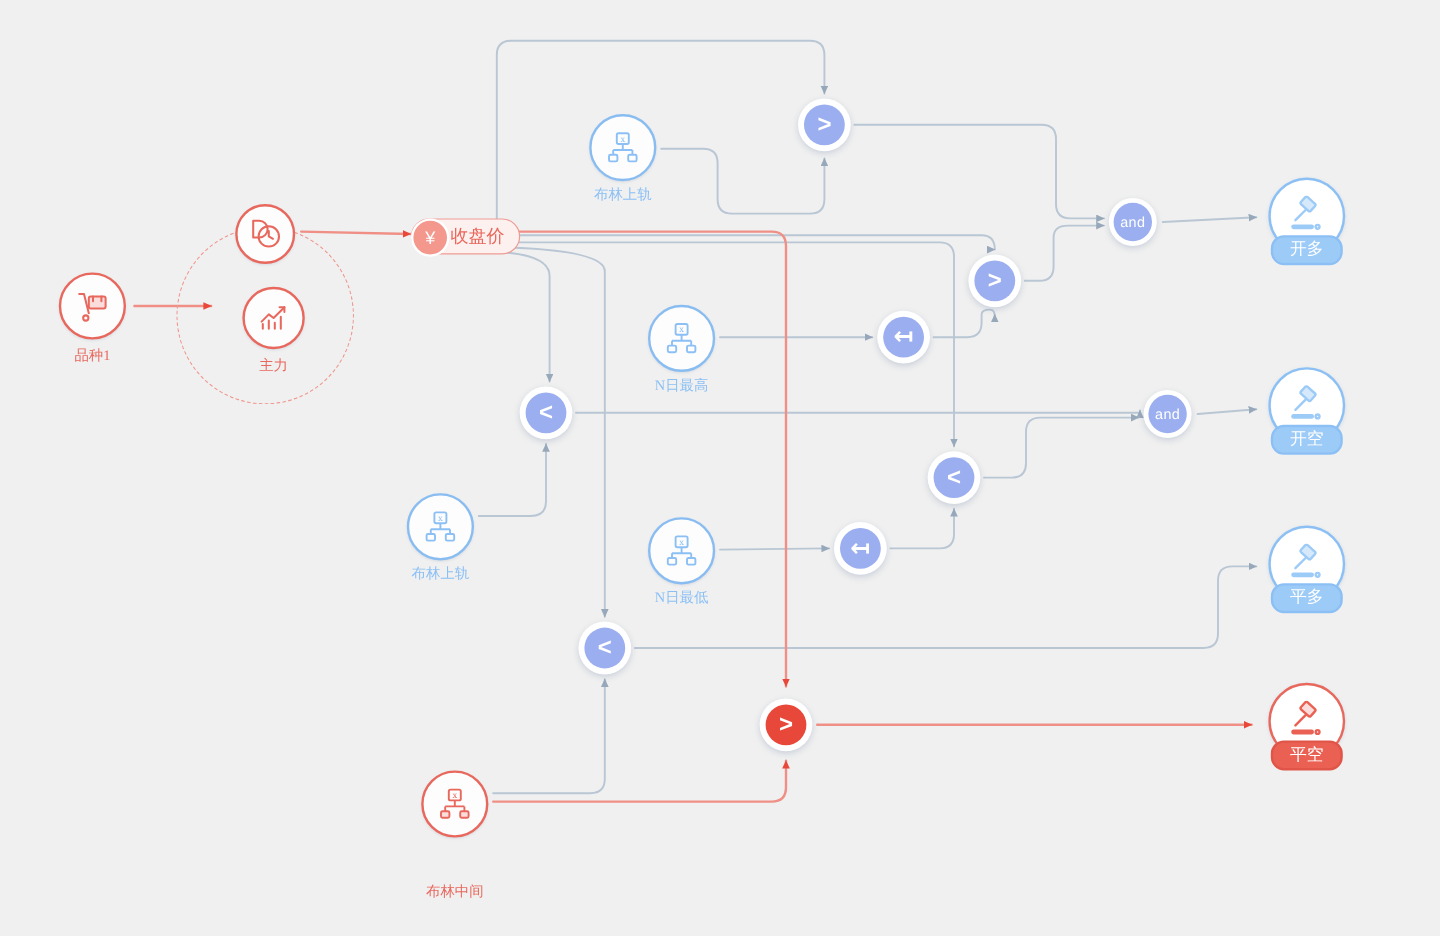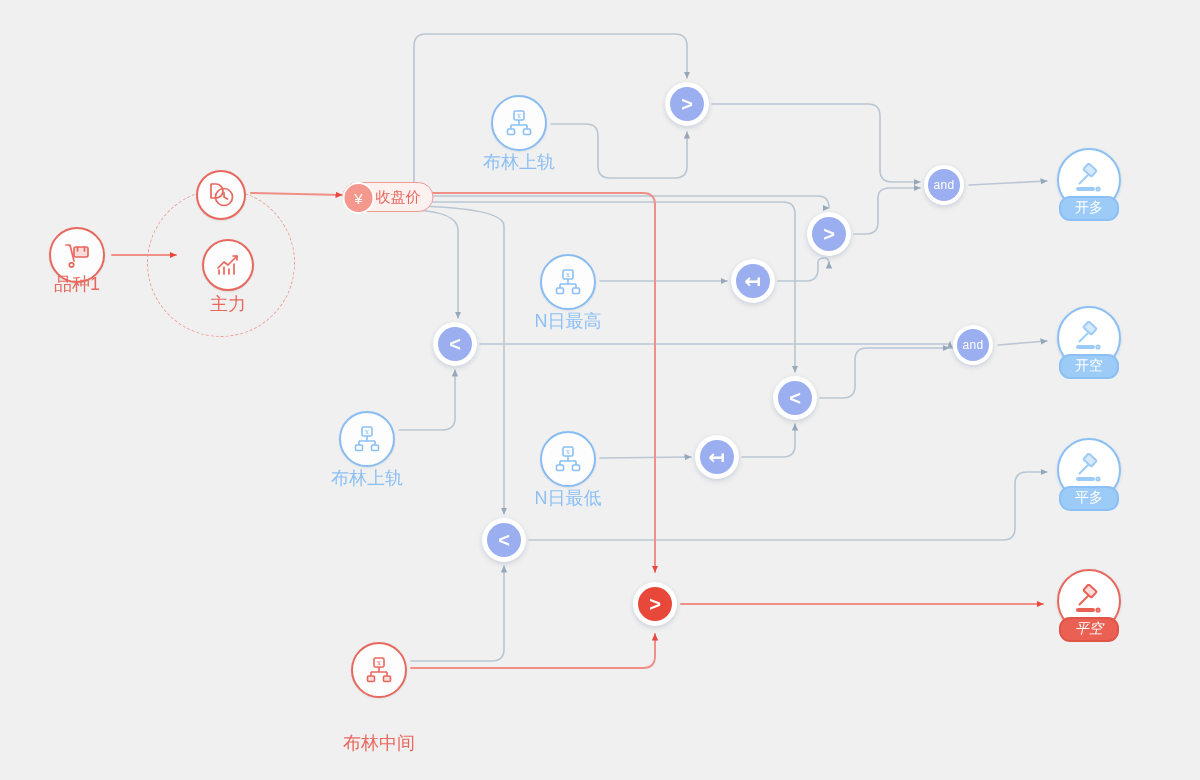--- a/index.html
+++ b/index.html
@@ -7,21 +7,21 @@
     width:1200px;height:780px;
     background:#f0f0f0;
     font-family:"Liberation Sans","DejaVu Sans",sans-serif;
     overflow:hidden;
     position:relative;
   }
   #canvas{position:absolute;left:0;top:0;width:1200px;height:780px;}
   .node{position:absolute;transform:translate(-50%,-50%);}
   .lbl{
     position:absolute;left:50%;transform:translateX(-50%);
-    white-space:nowrap;font-size:18px;line-height:18px;
+    white-space:nowrap;font-size:12px;line-height:18px;font-family:Liberation Serif, serif;
   }
   
   .circ{
     width:56px;height:56px;border-radius:50%;
     background:#fdfdfd;border:2.5px solid #89bdf2;
     box-sizing:border-box;
     display:flex;align-items:center;justify-content:center;
     box-shadow:0 1px 2px rgba(120,140,170,.18);
   }
   .circ.red{border-color:#e8685d;}
@@ -156,21 +156,21 @@
   <div class="circ red">
     <svg width="30" height="30" viewBox="0 0 30 30">
       <g fill="none" stroke="#e8685d" stroke-width="1.7" stroke-linecap="round" stroke-linejoin="round">
         <path d="M4,5 L8,5 L12,21"></path>
         <circle cx="9.5" cy="25" r="2.2"></circle>
         <rect x="12" y="7" width="14" height="10" rx="1.6" fill="#fbdedb" stroke="#e8685d"></rect>
         <path d="M15.5,7 L15.5,11 M22.5,7 L22.5,11"></path>
       </g>
     </svg>
   </div>
-  <div class="lbl red" style="top:48px;">品种1</div>
+  <div class="lbl red" style="top:60px;">品种1</div>
 </div>
 
 <div class="grp" style="left:221px;top:263px;"></div>
 
 <div class="node" style="left:221px;top:195px;">
   <div class="circ red" style="width:50px;height:50px;">
     <svg width="28" height="28" viewBox="0 0 28 28">
       <g fill="none" stroke="#e8685d" stroke-width="1.7" stroke-linecap="round">
         <path d="M4,3 L4,17 M4,3 L9,3 A7,7 0 0 1 9,17 L4,17"></path>
         <circle cx="17" cy="16" r="8.5"></circle>
@@ -365,21 +365,21 @@
           <path d="M16,12 L7.5,20.5"></path>
           <path d="M6,26 L21,26" stroke-width="4"></path>
           <circle cx="26" cy="26" r="1.6"></circle>
         </g>
       </svg>
     </div>
     <div class="tag">平多</div>
   </div>
 </div>
 
-<div class="node" style="left:1089px;top:601px;font-style:italic;">
+<div class="node" style="left:1089px;top:601px;">
   <div class="act red">
     <div class="bubble">
       <svg width="34" height="34" viewBox="0 0 34 34">
         <g fill="none" stroke="#ea6154" stroke-width="2" stroke-linecap="round" stroke-linejoin="round">
           <rect x="12.5" y="3" width="11" height="8" rx="1.5" transform="rotate(42 18 7)" fill="#fbdedb"></rect>
           <path d="M16,12 L7.5,20.5"></path>
           <path d="M6,26 L21,26" stroke-width="4"></path>
           <circle cx="26" cy="26" r="1.6"></circle>
         </g>
       </svg>

